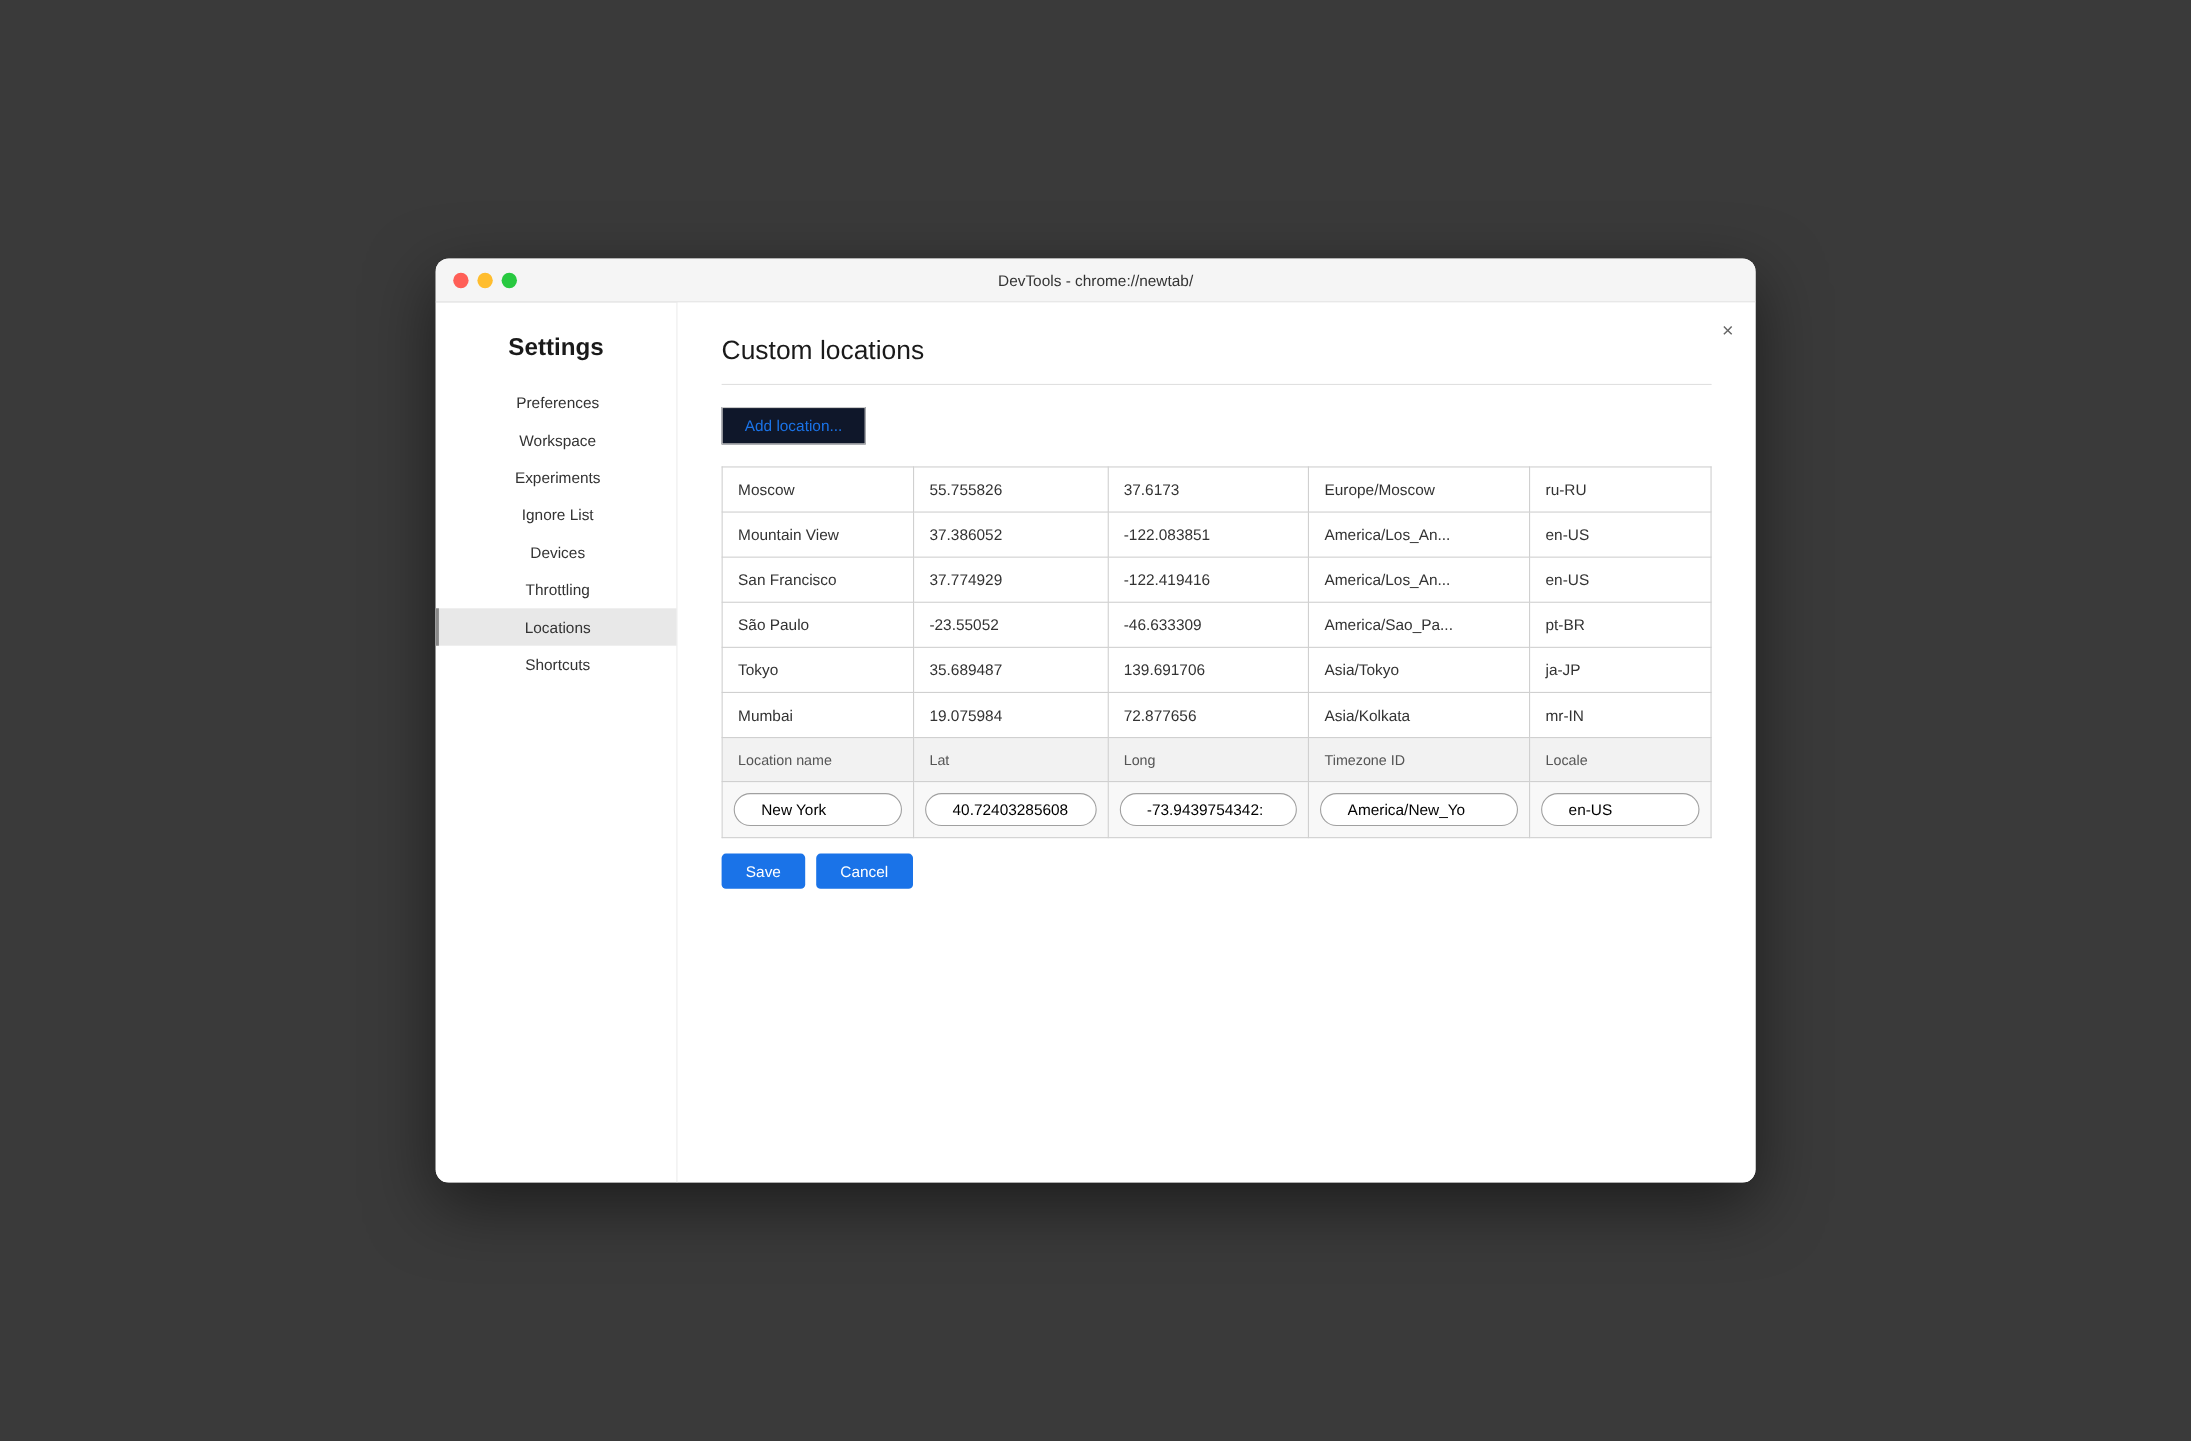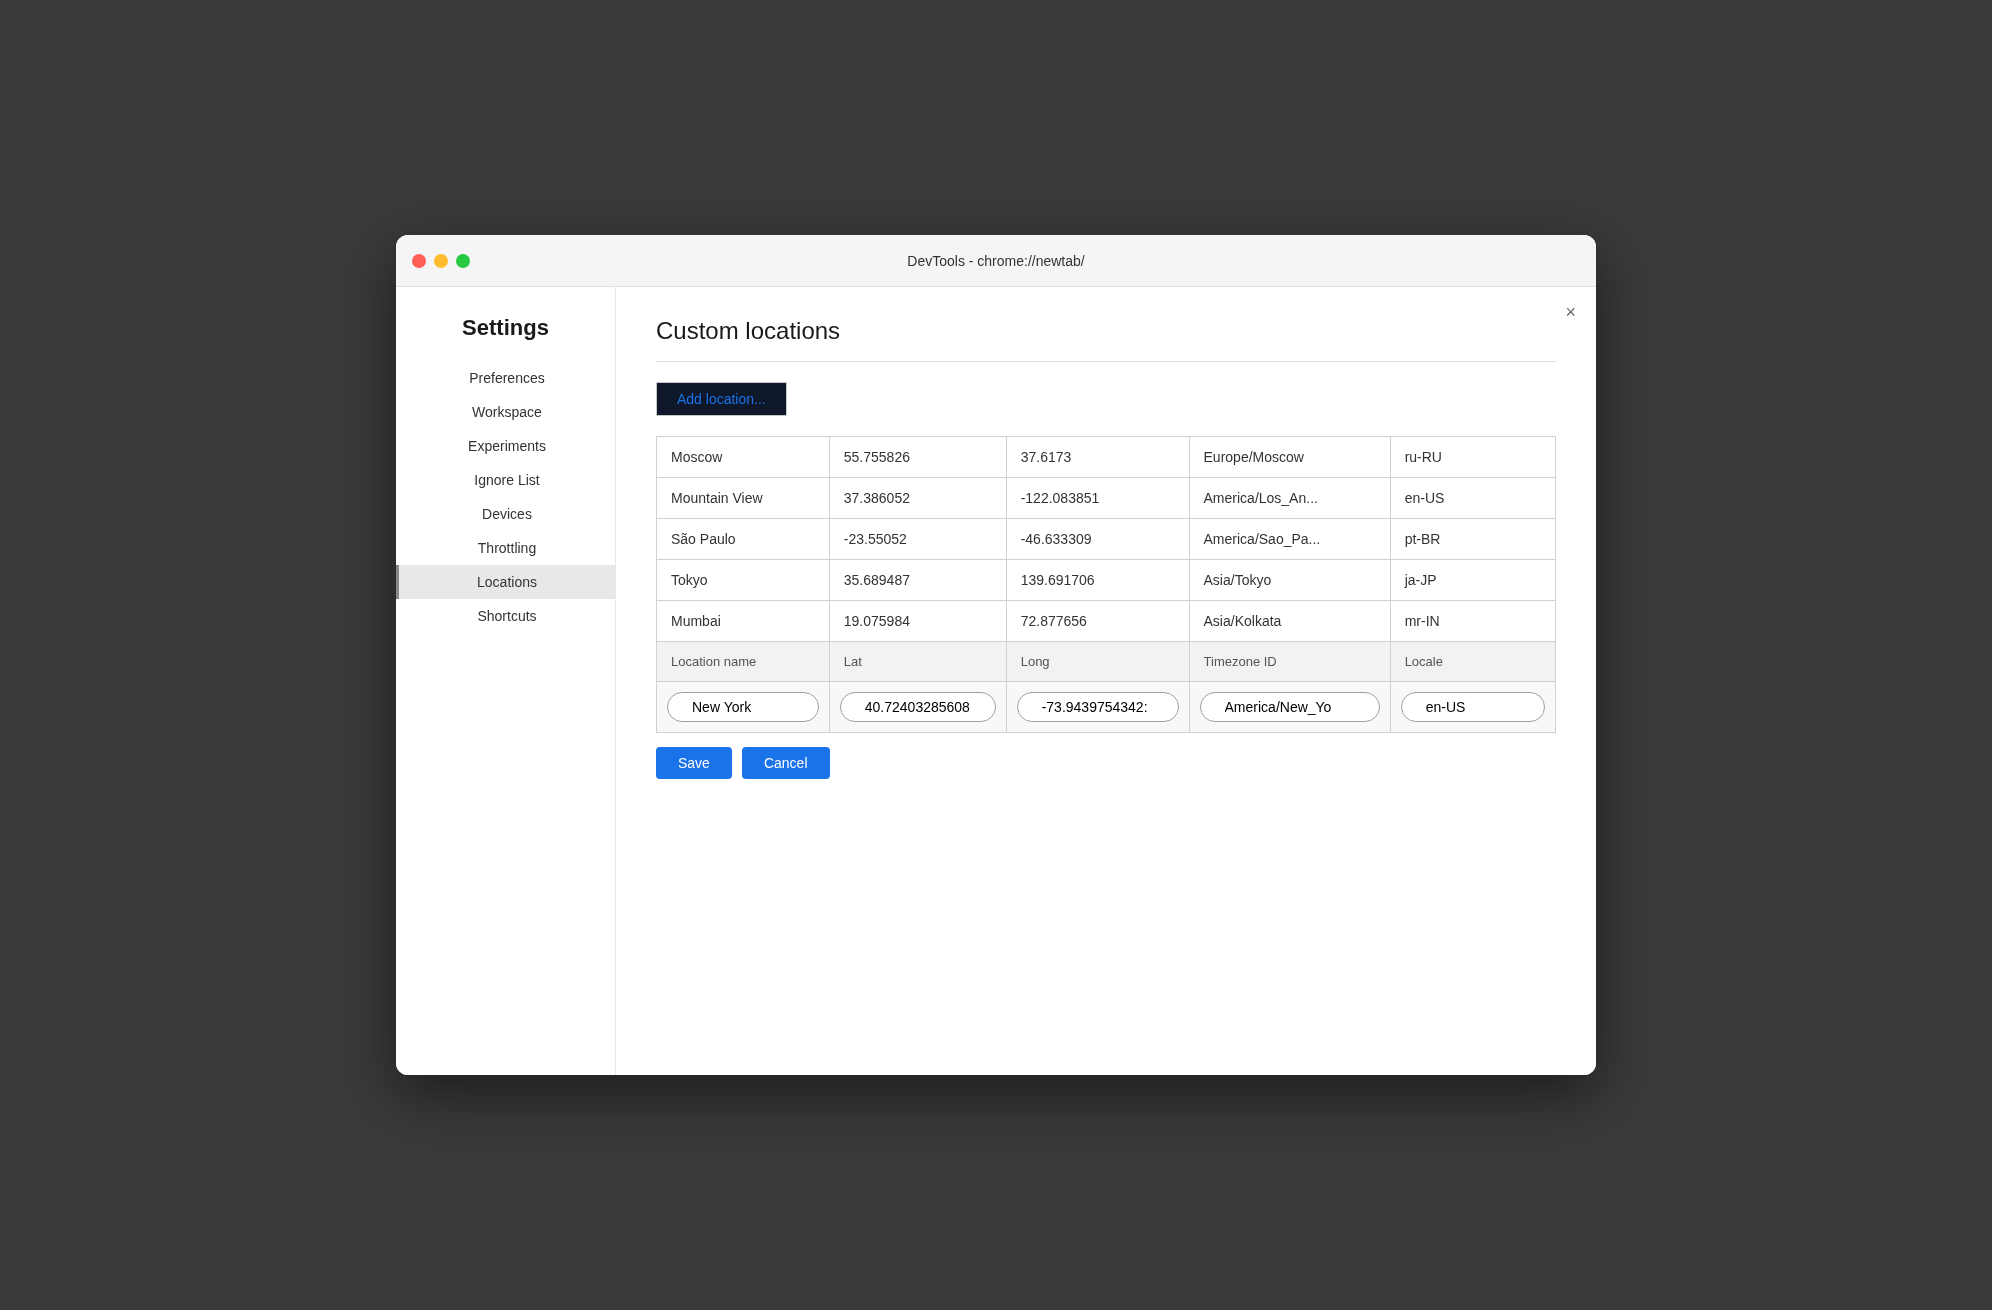--- a/index.html
+++ b/index.html
@@ -16,21 +16,21 @@
       border-radius: 12px;
       width: 1200px;
       min-height: 840px;
       box-shadow: 0 20px 60px rgba(0,0,0,0.5);
       overflow: hidden;
       display: flex;
       flex-direction: column;
     }
     .titlebar {
       background: #f5f5f5;
-      height: 52px;
+      height: 40px;
       display: flex;
       align-items: center;
       padding: 0 16px;
       border-bottom: 1px solid #e0e0e0;
       position: relative;
     }
     .traffic-lights {
       display: flex;
       gap: 8px;
     }
@@ -225,20 +225,27 @@
             <td>ru-RU</td>
           </tr>
           <tr>
             <td>Mountain View</td>
             <td>37.386052</td>
             <td>-122.083851</td>
             <td>America/Los_An...</td>
             <td>en-US</td>
           </tr>
           <tr>
+            <td>San Francisco</td>
+            <td>37.774929</td>
+            <td>-122.419416</td>
+            <td>America/Los_An...</td>
+            <td>en-US</td>
+          </tr>
+          <tr>
             <td>São Paulo</td>
             <td>-23.55052</td>
             <td>-46.633309</td>
             <td>America/Sao_Pa...</td>
             <td>pt-BR</td>
           </tr>
           <tr>
             <td>Tokyo</td>
             <td>35.689487</td>
             <td>139.691706</td>

